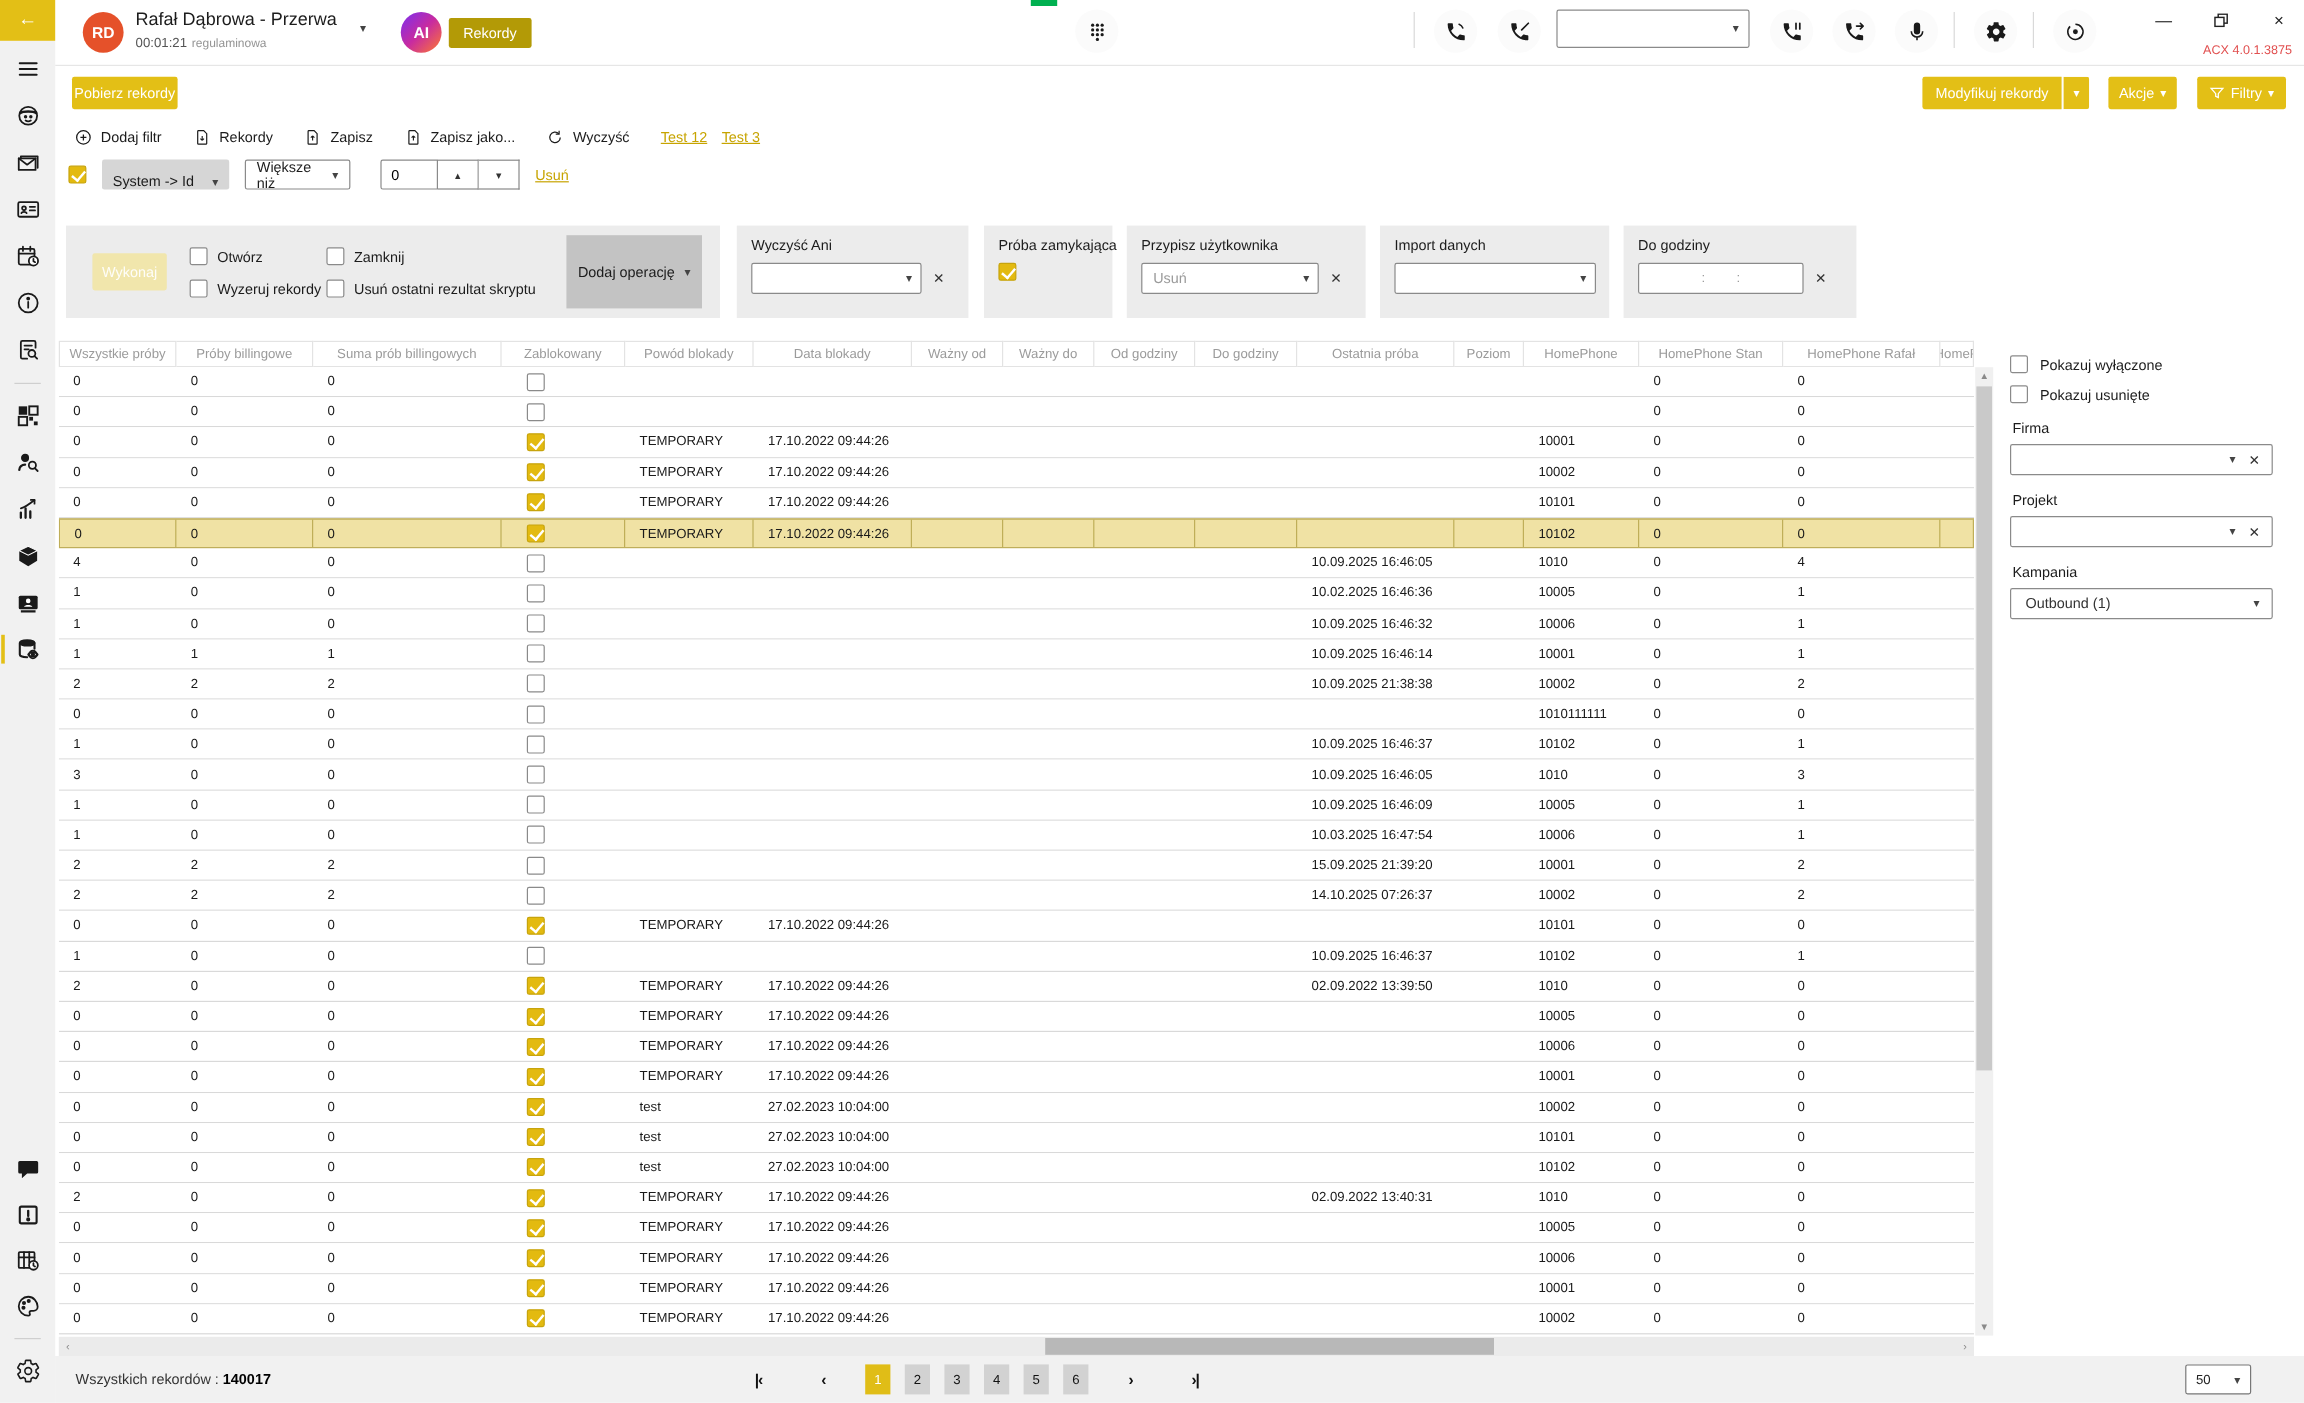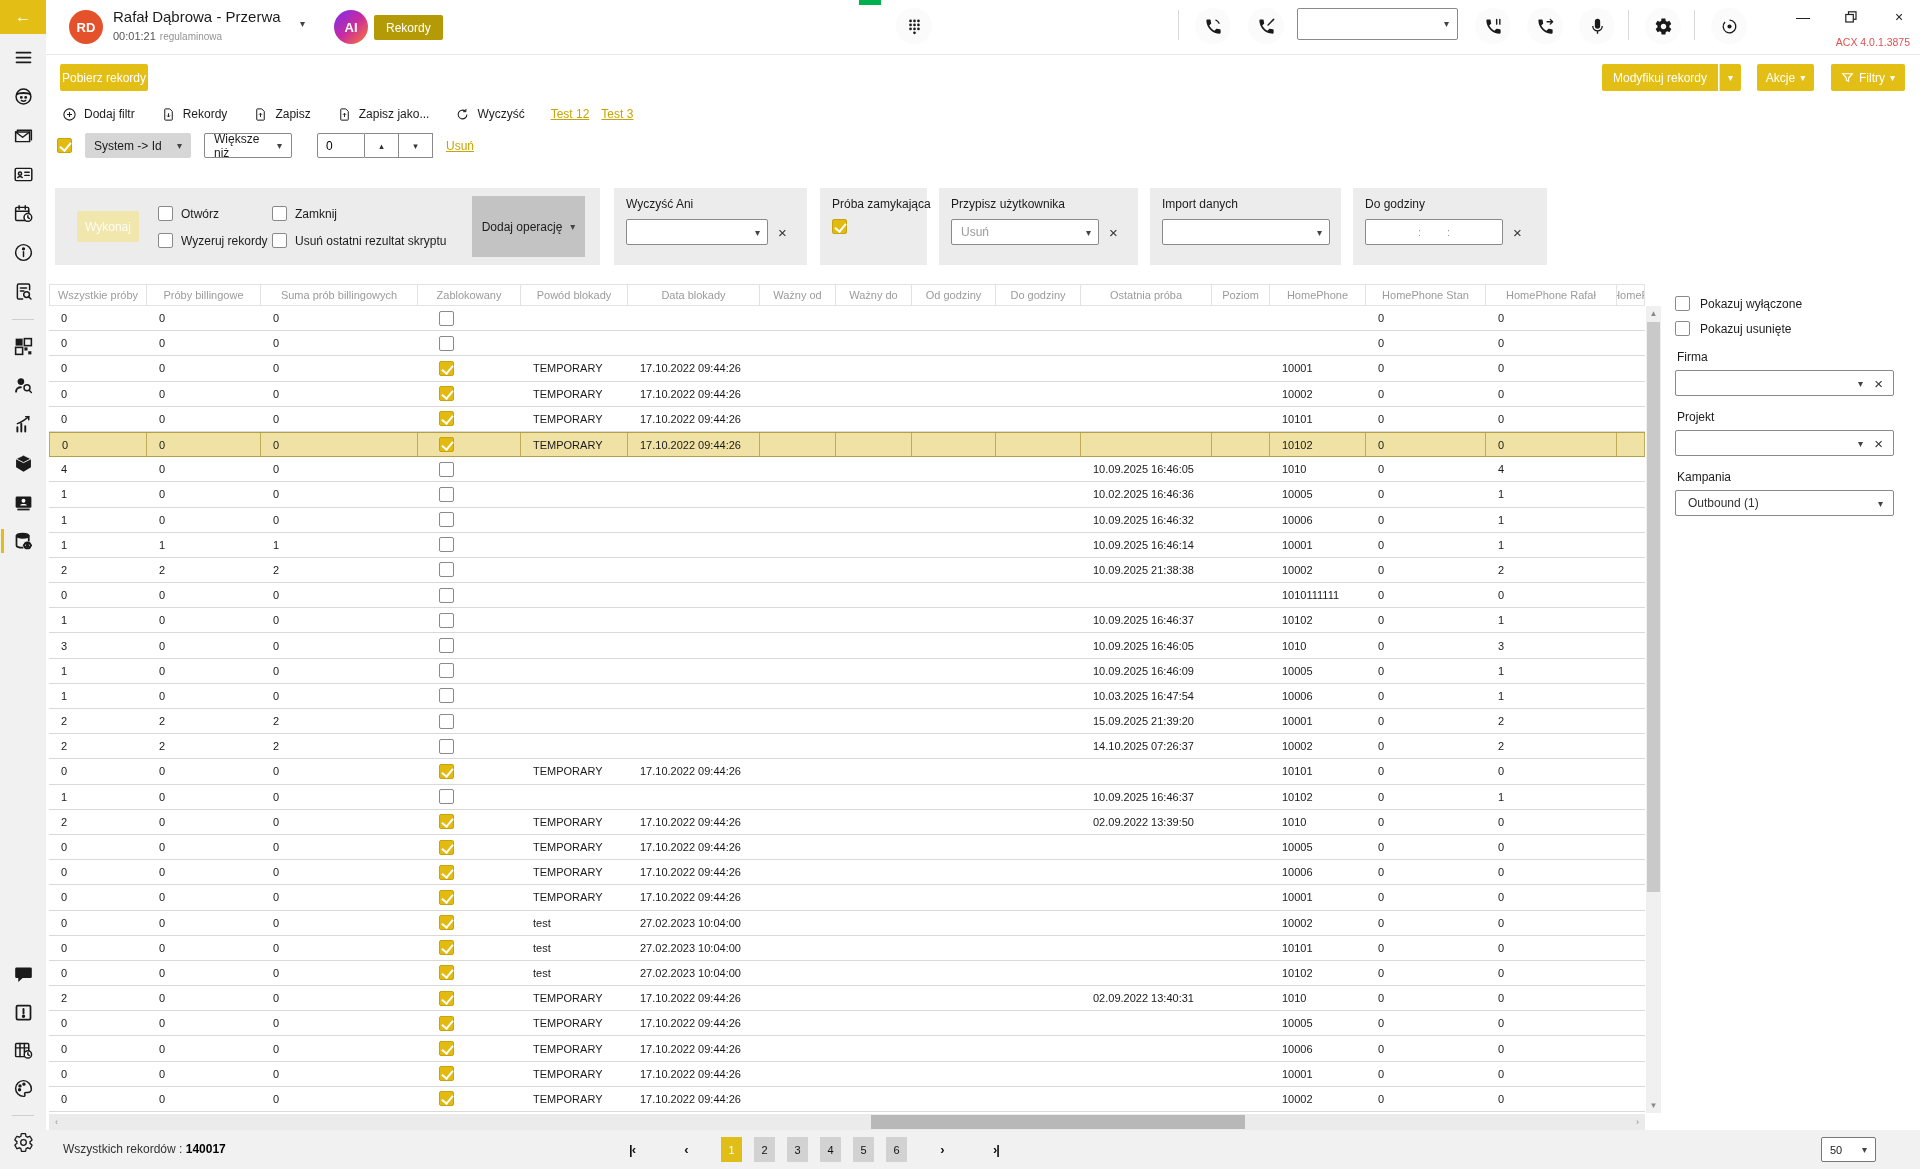--- a/index.html
+++ b/index.html
@@ -48,21 +48,21 @@
   .fb-item { display:flex; align-items:center; gap:7px; cursor:pointer; }
   .fb-item svg { width:15px; height:15px; }
   .link-yellow { color:#c7a400; text-decoration:underline; cursor:pointer; }
 
   
   #cond-row { position:absolute; left:57px; top:133px; height:25px; display:flex; align-items:center; gap:13px; font-size:12px; }
   .cb { width:15px; height:15px; border:1px solid #8a8a8a; background:#fff; border-radius:2px; position:relative; flex:none; }
   .cb.checked { background:#e3ba10; border-color:#c7a40d; }
   .cb.checked::after { content:""; position:absolute; left:4px; top:1px; width:5px; height:9px; border-right:2px solid #fff; border-bottom:2px solid #fff; transform:rotate(40deg); }
   .dd { height:25px; display:flex; align-items:center; padding:0 9px; gap:10px; font-size:12px; color:#1c1c1c; }
-  .dd-gray { background:#d6d6d6; border-radius:2px; }
+  .dd-gray { background:#d6d6d6; border-radius:2px;align-items:flex-end; }
   .dd-white { background:#fff; border:1px solid #8a8a8a; border-radius:2px; }
   #cond-field { width:106px; justify-content:space-between; }
   #cond-op { width:88px; justify-content:space-between; }
   #cond-val { width:48px; height:25px; border:1px solid #8a8a8a; border-radius:2px 0 0 2px; display:flex; align-items:center; padding:0 8px; background:#fff; }
   .spin { width:34px; height:25px; border:1px solid #8a8a8a; border-left:none; background:#fff; display:flex; align-items:center; justify-content:center; font-size:9px; color:#333; }
 
   
   #ops-panel { position:absolute; left:55px; top:188px; width:545px; height:77px; background:#ececec; }
   #exec-btn { position:absolute; left:22px; top:23px; width:62px; height:31px; background:#f1e6ac; color:#fdfaе8; color:rgba(255,255,255,.92); font-size:12px; border:none; border-radius:2px; }
   .ops-cb-row { position:absolute; left:103px; display:flex; align-items:center; gap:8px; font-size:12px; color:#1c1c1c; }

